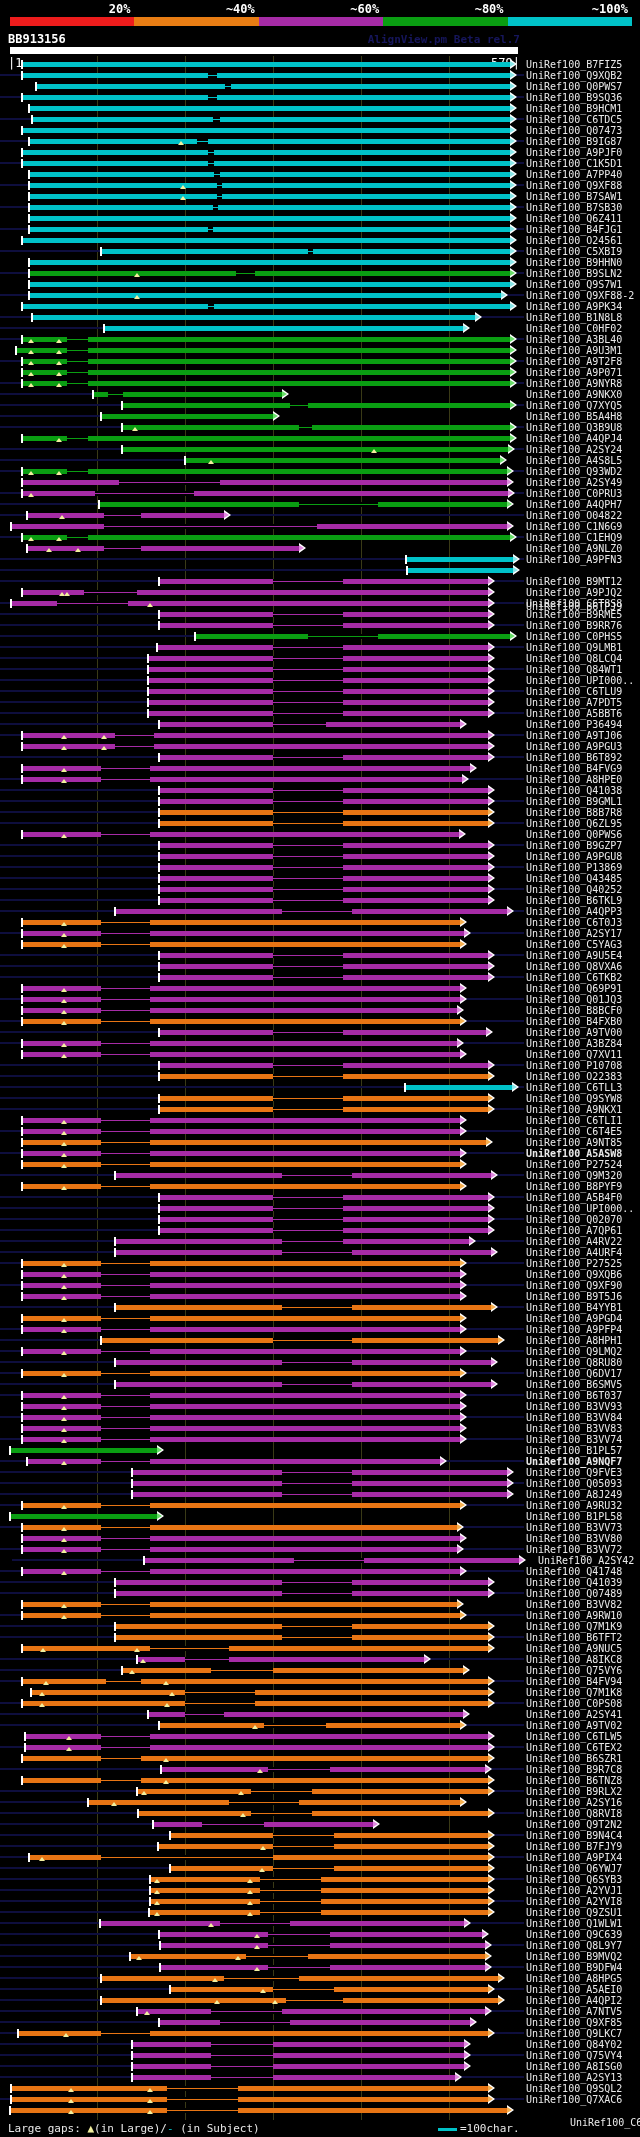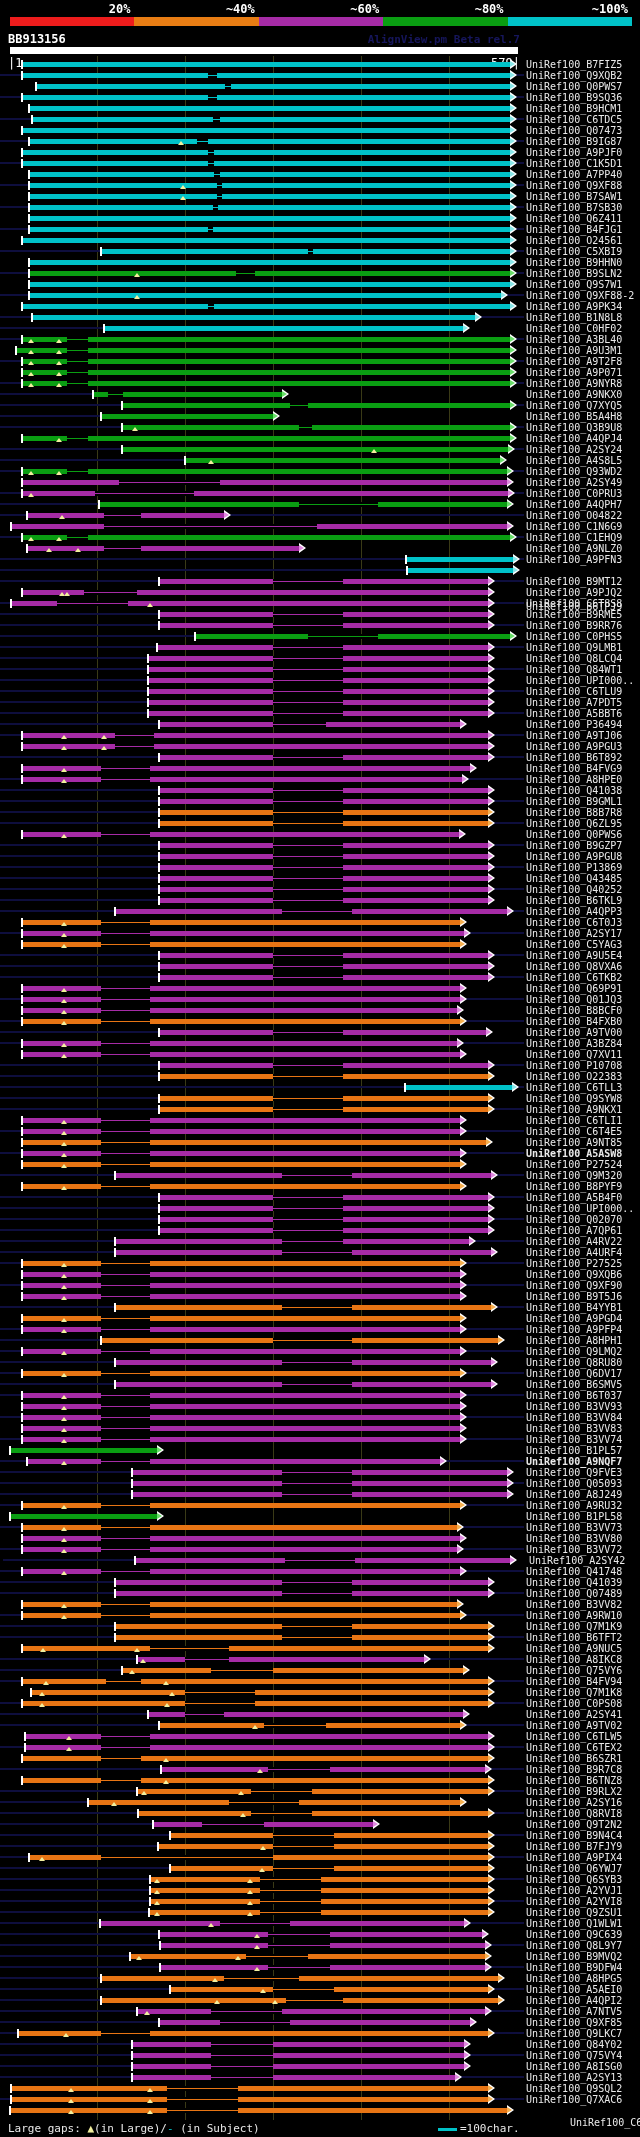--- a/index.html
+++ b/index.html
@@ -1407,21 +1407,21 @@
         <div class="leader" style="left: 0px; top: 4px; width: 524px;"></div>
         <div class="bar" style="left: 22.3045px; top: 3px; width: 435.052px; background: rgb(166, 43, 166);"></div>
         <div class="thinmask" style="left: 101.405px; top: 3px; width: 48.3391px;"></div>
         <div class="thinmask" style="left: 101.405px; top: 6px; width: 48.3391px;"></div>
         <div class="tick" style="left: 21.3045px; top: 1px;"></div>
         <div class="arrow-outer" style="left: 457.356px; top: 0px; border-left: 7px solid rgb(255, 255, 255);"></div>
         <div class="arrow-inner" style="left: 457.356px; top: 2px; border-left: 5px solid rgb(224, 138, 224);"></div>
         <div class="gaptri" style="left: 60.6125px; top: 5px;"></div>
         <div class="rowlabel" style="top: 0px;">UniRef100_B3VV72</div>
       </div>
-      <div class="abs" style="left: 3px; top: 1555.18px; width: 531px; height: 11px;">
+      <div class="abs" style="left: 12px; top: 1555.18px; width: 531px; height: 11px;">
         <div class="leader" style="left: 0px; top: 4px; width: 131.166px;"></div>
         <div class="bar" style="left: 132.166px; top: 3px; width: 374.408px; background: rgb(166, 43, 166);"></div>
         <div class="thinmask" style="left: 281.578px; top: 3px; width: 70.3114px;"></div>
         <div class="thinmask" style="left: 281.578px; top: 6px; width: 70.3114px;"></div>
         <div class="tick" style="left: 131.166px; top: 1px;"></div>
         <div class="arrow-outer" style="left: 506.574px; top: 0px; border-left: 7px solid rgb(255, 255, 255);"></div>
         <div class="arrow-inner" style="left: 506.574px; top: 2px; border-left: 5px solid rgb(224, 138, 224);"></div>
         <div class="rowlabel" style="top: 0px;">UniRef100_A2SY42</div>
       </div>
       <div class="abs" style="left: 0px; top: 1566.18px; width: 640px; height: 11px;">

